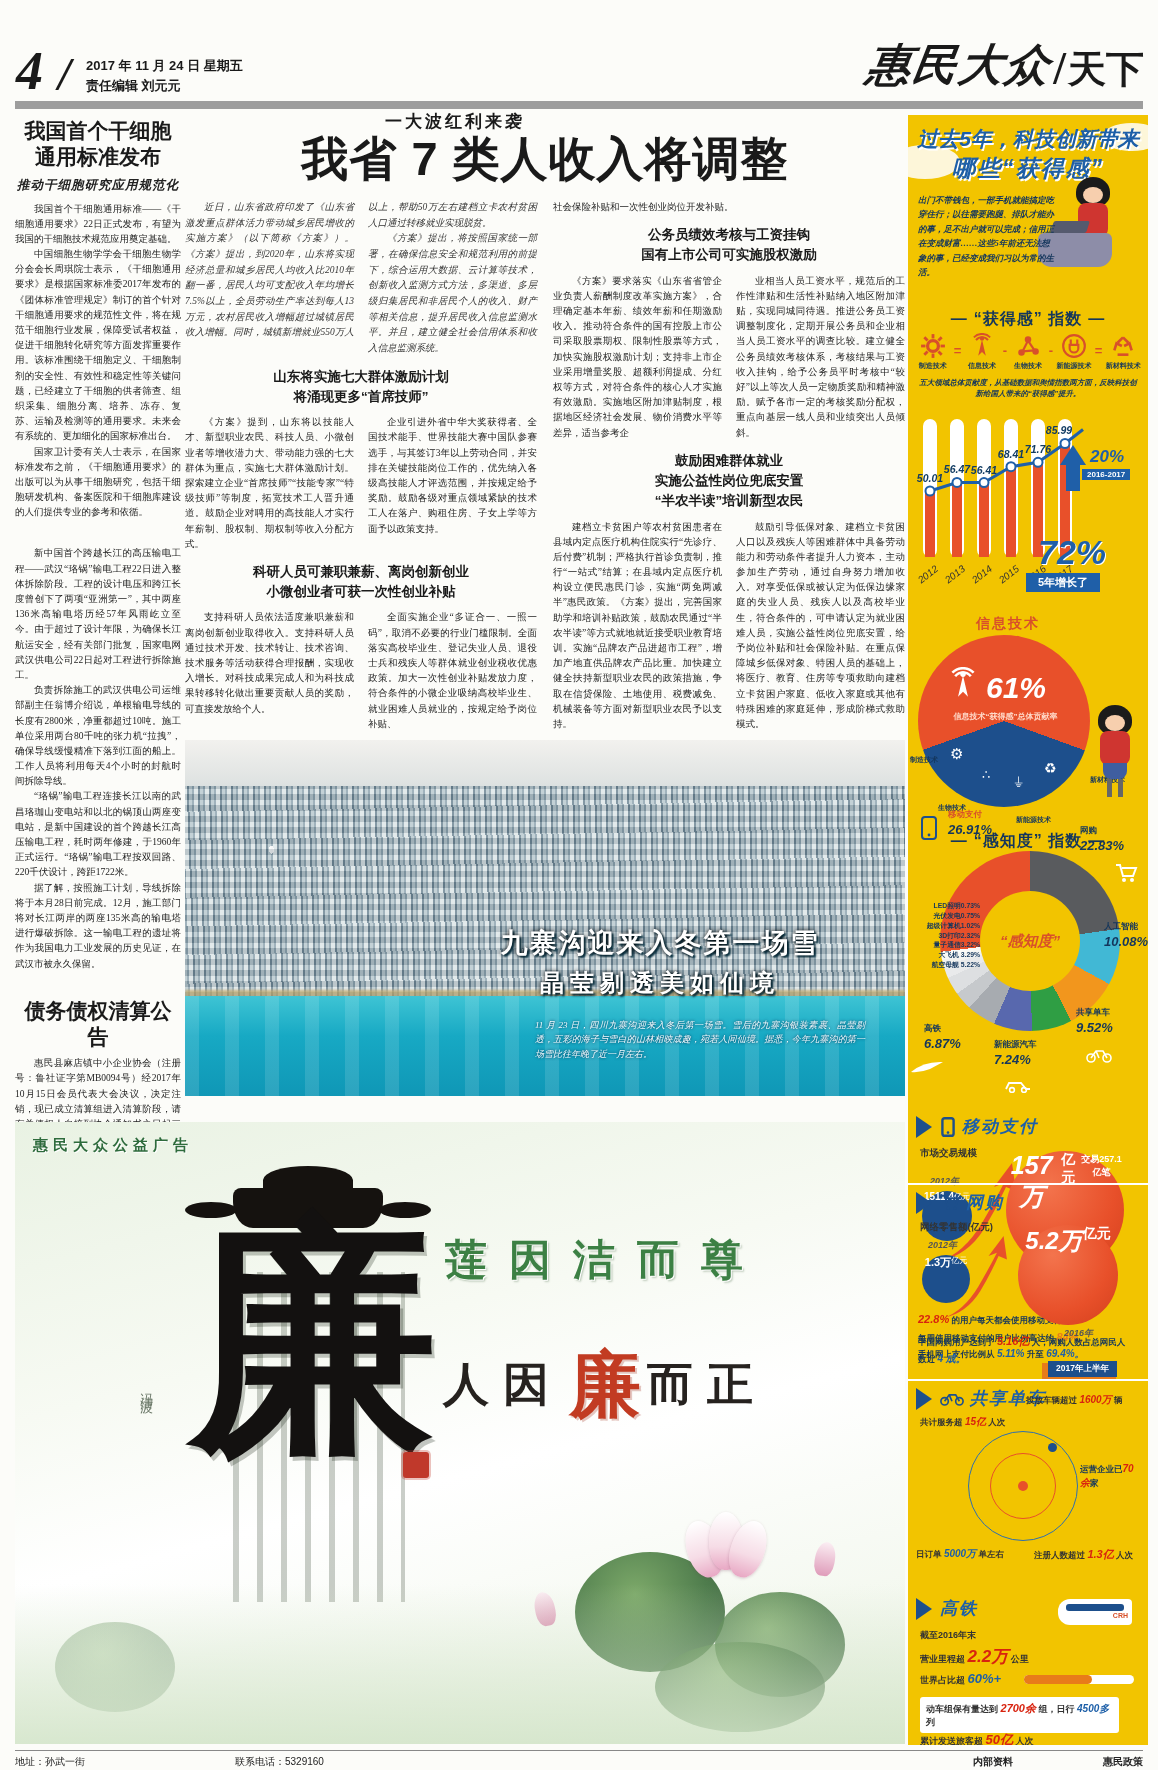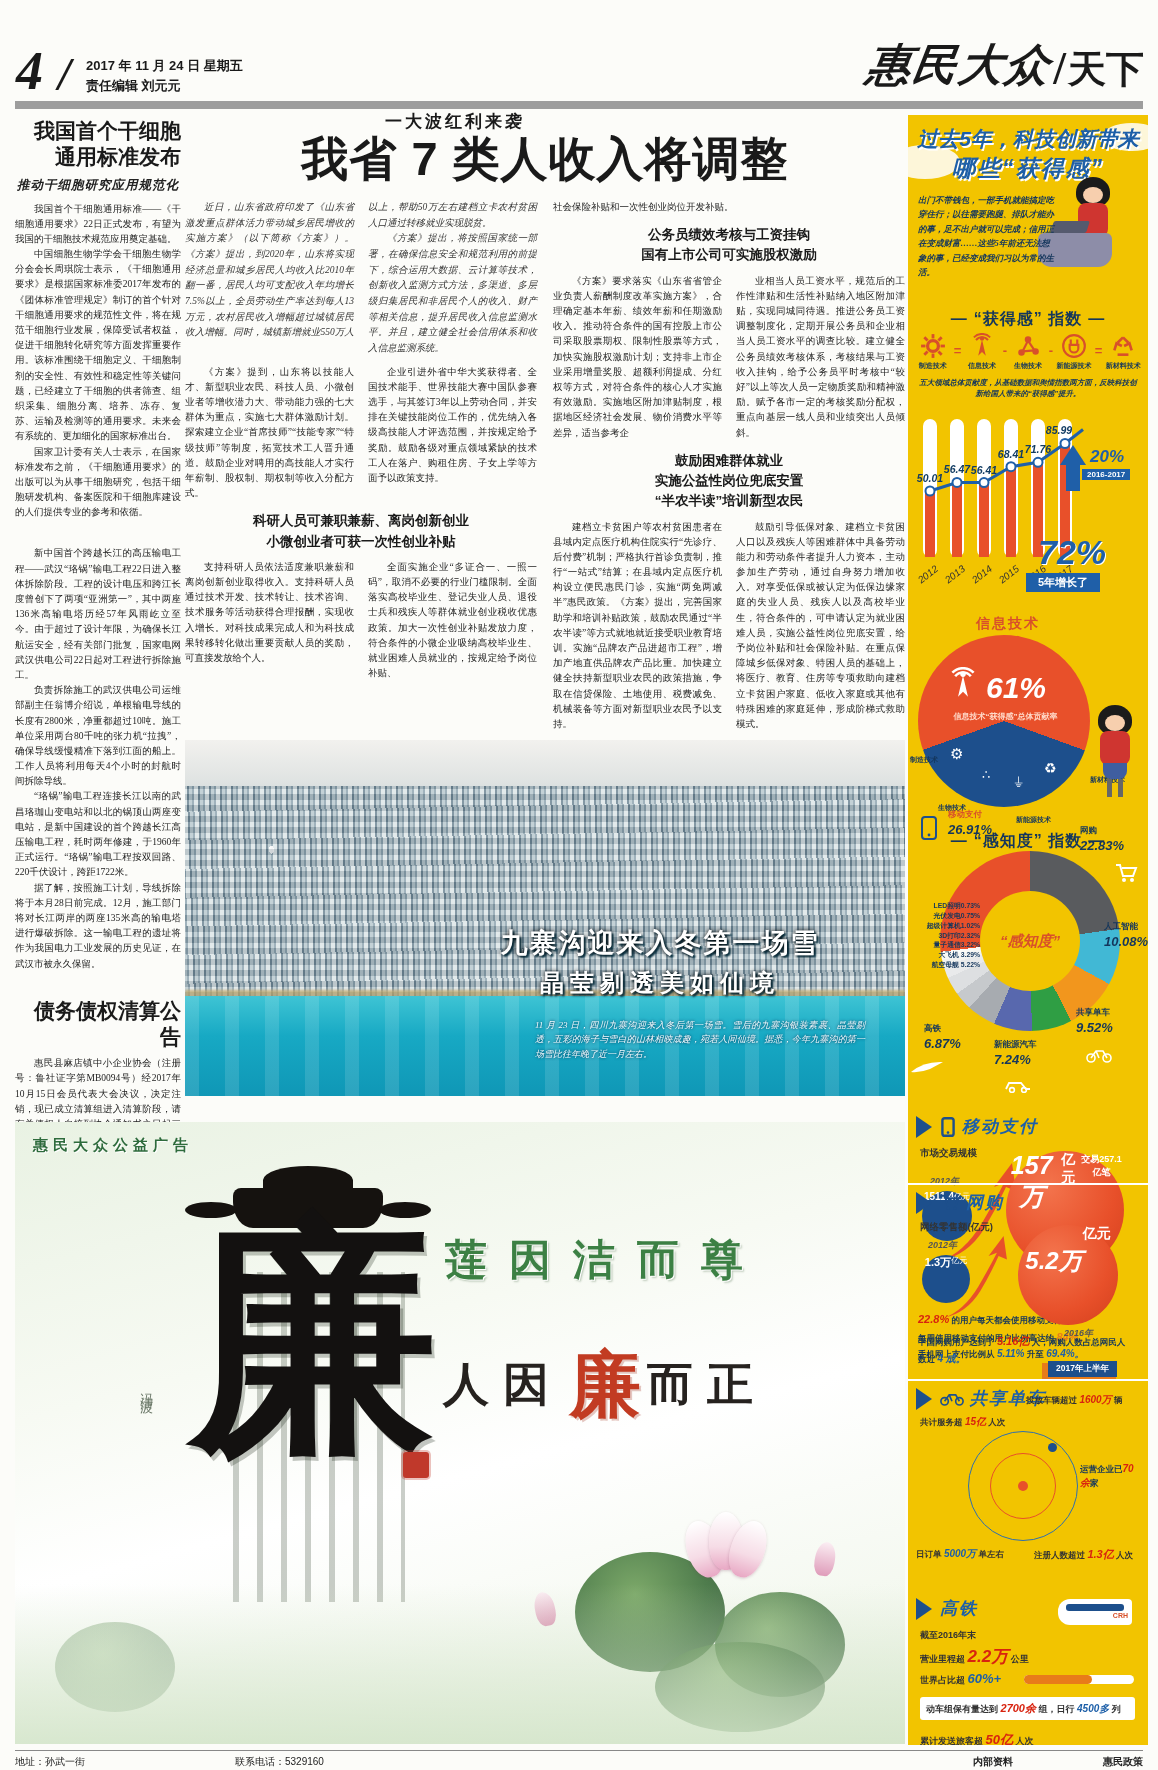--- a/index.html
+++ b/index.html
@@ -12,21 +12,21 @@
   .hdr-meta { position:absolute; left:86px; top:56px; font-size:13px; font-weight:bold; line-height:1.5; }
   .masthead { position:absolute; right:14px; top:36px; display:flex; align-items:flex-end; }
   .masthead .brand { font:italic bold 44px "Liberation Serif",serif; letter-spacing:2px; transform:skewX(-8deg); }
   .masthead .sep { font:bold 46px "Liberation Serif",serif; margin:0 2px; }
   .masthead .sect { font:bold 38px "Liberation Serif",serif; }
   .hdr-bar { position:absolute; left:15px; top:101px; width:1128px; height:8px; background:#9d9d9d; }
 
   
   .leftcol { position:absolute; left:15px; top:118px; width:166px; }
   .lc-art { margin-bottom:26px; }
-  .lc-title { text-align:right; font:bold 21px "Liberation Serif",serif; line-height:1.25; margin-bottom:6px; }
+  .lc-title { text-align:center; font:bold 21px "Liberation Serif",serif; line-height:1.25; margin-bottom:6px; }
   .lc-sub { text-align:center; font:italic bold 12.5px "Liberation Serif",serif; color:#222; margin-bottom:8px; letter-spacing:1px; }
   .lc-body p, .body p { font:9.5px/1.6 "Liberation Serif",serif; color:#222; text-align:justify; text-indent:2em; }
 
   
   .kicker { position:absolute; left:185px; top:110px; width:540px; text-align:center; font-size:17px; font-weight:bold; letter-spacing:3px; }
   .headline { position:absolute; left:185px; top:128px; width:720px; text-align:center; font-size:47px; font-weight:bold; letter-spacing:1px; }
   .main-body { position:absolute; left:185px; top:200px; width:720px; height:535px; }
   .half { position:absolute; top:0; width:352px; }
   .half.l { left:0; } .half.r { left:368px; }
   .twocol { column-count:2; column-gap:14px; margin-bottom:8px; }
@@ -217,20 +217,24 @@
   </div>
 
   <div class="kicker">一大波红利来袭</div>
   <div class="headline">我省 7 类人收入将调整</div>
   <div class="main-body">
     <div class="half l">
       <div class="twocol intro">
           <p>近日，山东省政府印发了《山东省激发重点群体活力带动城乡居民增收的实施方案》（以下简称《方案》）。《方案》提出，到2020年，山东将实现经济总量和城乡居民人均收入比2010年翻一番，居民人均可支配收入年均增长7.5%以上，全员劳动生产率达到每人13万元，农村居民收入增幅超过城镇居民收入增幅。同时，城镇新增就业550万人以上，帮助50万左右建档立卡农村贫困人口通过转移就业实现脱贫。</p>
           <p>《方案》提出，将按照国家统一部署，在确保信息安全和规范利用的前提下，综合运用大数据、云计算等技术，创新收入监测方式方法，多渠道、多层级归集居民和非居民个人的收入、财产等相关信息，提升居民收入信息监测水平。并且，建立健全社会信用体系和收入信息监测系统。</p>
         </div>
+      <div class="subhead">
+        <div>山东将实施七大群体激励计划</div>
+        <div>将涌现更多“首席技师”</div>
+      </div>
       <div class="twocol body">
           <p>《方案》提到，山东将以技能人才、新型职业农民、科技人员、小微创业者等增收潜力大、带动能力强的七大群体为重点，实施七大群体激励计划。探索建立企业“首席技师”“技能专家”“特级技师”等制度，拓宽技术工人晋升通道。鼓励企业对聘用的高技能人才实行年薪制、股权制、期权制等收入分配方式。</p>
           <p>企业引进外省中华大奖获得者、全国技术能手、世界技能大赛中国队参赛选手，与其签订3年以上劳动合同，并安排在关键技能岗位工作的，优先纳入各级高技能人才评选范围，并按规定给予奖励。鼓励各级对重点领域紧缺的技术工人在落户、购租住房、子女上学等方面予以政策支持。</p>
         </div>
       <div class="subhead">
         <div>科研人员可兼职兼薪、离岗创新创业</div>
         <div>小微创业者可获一次性创业补贴</div>
       </div>
       <div class="twocol body">
           <p>支持科研人员依法适度兼职兼薪和离岗创新创业取得收入。支持科研人员通过技术开发、技术转让、技术咨询、技术服务等活动获得合理报酬，实现收入增长。对科技成果完成人和为科技成果转移转化做出重要贡献人员的奖励，可直接发放给个人。</p>
@@ -550,21 +554,21 @@
       <svg viewBox="0 0 90 110">
           <path d="M6 104 Q30 96 48 66 Q62 42 70 26 L60 30 L78 6 L82 34 L72 30 Q62 52 50 72 Q34 98 6 104 Z" fill="#e8502a"></path>
         </svg>
     </div>
     <div class="yr" style="left: 20px; top: 1124px;">2012年</div>
     <div class="circ navy" style="left: 14px; top: 1140px; width: 48px; height: 48px;">
       <span style="font-size:11px; font-weight:bold;">1.3万</span>
       <span style="font-size:8px;">亿元</span>
     </div>
     <div class="circ red" style="left: 110px; top: 1110px; width: 100px; height: 100px;">
-      <span style="font:italic bold 24px 'Liberation Sans',sans-serif;margin-top:20px;">5.2万</span>
+      <span style="font:italic bold 24px 'Liberation Sans',sans-serif;">5.2万</span>
       <span style="font-size:14px; font-weight:bold;">亿元</span>
     </div>
     <div class="yr" style="left: 156px; top: 1212px;">2016年</div>
     <div class="ig-note" style="left: 10px; top: 1218px; width: 215px;">
       <span>中国网购用户达到了 </span><span class="hl-red">5.16亿</span><span> 人，网购人数占总网民人数近 </span><span class="hl-nv">4 成。</span>
     </div>
     <div class="tag navy" style="left: 140px; top: 1246px;">2017年上半年</div>
 
     <div class="sec-h" style="left: 8px; top: 1272px;">
       <svg width="24" height="15" viewBox="0 0 26 16">
@@ -602,21 +606,21 @@
     </div>
     <div class="train" style="left:150px; top:6px;">
           <span class="crh">CRH</span>
         </div>
     <div class="ig-stat" style="left:12px; top:36px;">截至2016年末</div>
     <div class="ig-stat" style="left:12px; top:52px;">营业里程超 <span class="big-red">2.2万</span> 公里</div>
     <div class="ig-stat" style="left:12px; top:78px;">世界占比超 <span class="big-nv">60%+</span></div>
     <div class="hsr-bar" style="left:116px; top:82px; width:110px;">
           <div class="fill"></div>
         </div>
-    <div class="ig-stat" style="left:12px; top:104px; width:215px; background:#fff; padding:4px 6px; border-radius:3px;">动车组保有量达到 <span class="hl-red">2700余</span> 组，日行 <span class="hl-nv">4500多</span> 列</div>
+    <div class="ig-stat" style="left:12px; top:104px; width:199px; background:#fff; padding:4px 6px; border-radius:3px;">动车组保有量达到 <span class="hl-red">2700余</span> 组，日行 <span class="hl-nv">4500多</span> 列</div>
     <div class="ig-stat" style="left:12px; top:138px;">累计发送旅客超 <span class="hl-red" style="font-size:13px;">50亿</span> 人次</div>
     </div>
     </div>
 
   <div style="position:absolute; left:908px; top:1480px; width:240px; height:0;"></div>
 
   <div class="footer">
     <span>地址：孙武一街</span>
     <span class="f-phone">联系电话：5329160</span>
     <span class="f-right">

